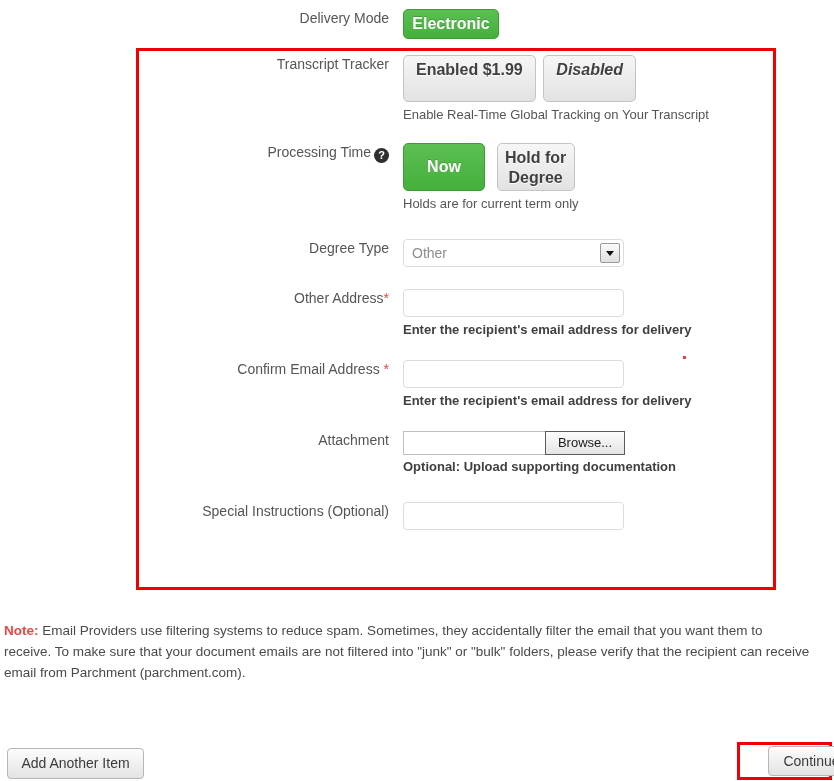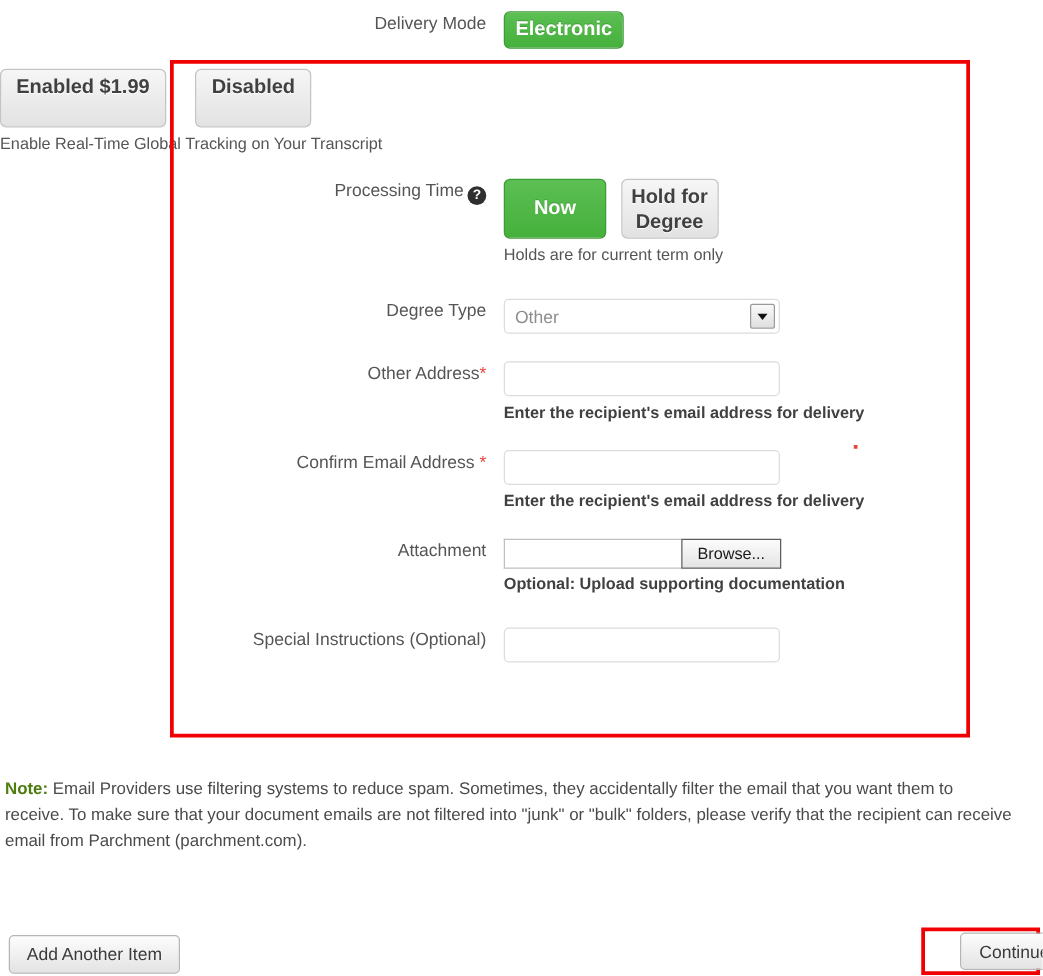--- a/index.html
+++ b/index.html
@@ -206,21 +206,21 @@
   
   .note {
     position: absolute;
     left: 4px;
     top: 620px;
     width: 806px;
     font-size: 13.5px;
     line-height: 21px;
     color: #4a4a4a;
   }
-  .note b { color: #4d7c0f; margin-top: 41px; }
+  .note b { color: #ef4444; margin-top: 41px; }
 
   
   .footer {
     position: absolute;
     left: 0;
     top: 746px;
     width: 834px;
     height: 35px;
   }
   .footer-btn {
@@ -256,23 +256,24 @@
 <div class="form-area">
 
   <div class="row r-delivery">
     <div class="label-col">Delivery Mode</div>
     <div class="field-col">
       <div class="btn btn-green btn-electronic">Electronic</div>
     </div>
   </div>
 
   <div class="row r-tracker">
+    <div class="label-col">Transcript Tracker</div>
     <div class="field-col">
       <div class="btn btn-grey btn-tracker">Enabled $1.99</div>
-      <div class="btn btn-grey btn-tracker" style="margin-left:20px;">Disabled</div>
+      <div class="btn btn-grey btn-tracker" style="margin-left:4px;font-style:italic;">Disabled</div>
       <div class="hint">Enable Real-Time Global Tracking on Your Transcript</div>
     </div>
   </div>
 
   <div class="row r-proc">
     <div class="label-col"><span>Processing Time</span><span class="help-icon">?</span></div>
     <div class="field-col">
       <div class="btn btn-green btn-now">Now</div>
       <div class="btn btn-grey btn-hold" style="margin-left:8px;">Hold for Degree</div>
       <div class="hint">Holds are for current term only</div>

